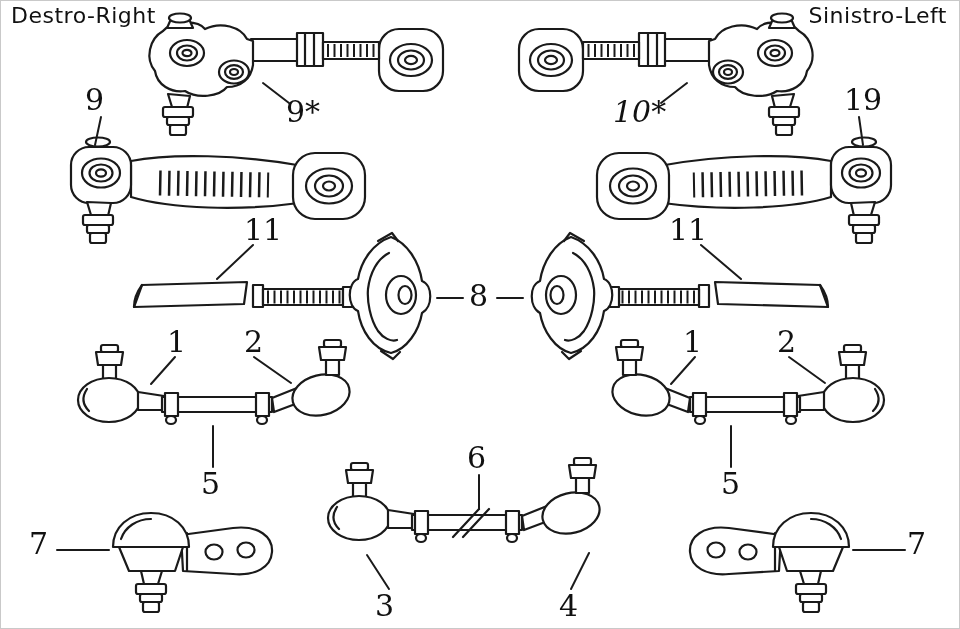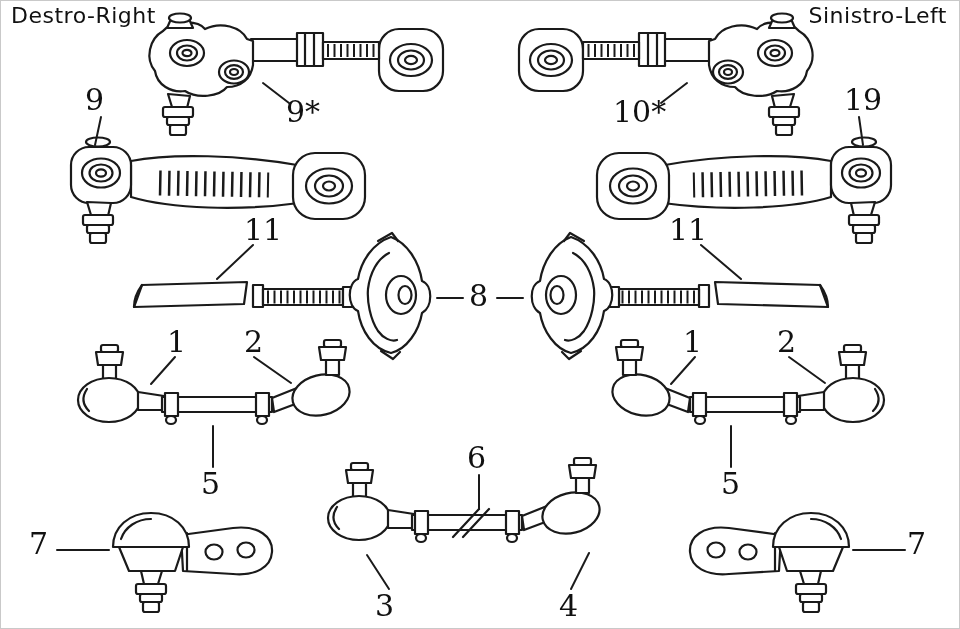--- a/index.html
+++ b/index.html
@@ -177,21 +177,21 @@
       <line class="ld" x1="388" y1="588" x2="366" y2="554"></line>
       <line class="ld" x1="570" y1="588" x2="588" y2="552"></line>
     </g>
   </svg>
 
   <div class="hdr" id="hdr-left">Destro-Right</div>
   <div class="hdr" id="hdr-right">Sinistro-Left</div>
 
   <div class="callout" style="left:84px;  top:84px;">9</div>
   <div class="callout" style="left:285px; top:96px;">9*</div>
-  <div class="callout" style="left:612px; top:96px;">10*</div>
+  <div class="callout" style="left:612px; top:96px;font-style:italic;">10*</div>
   <div class="callout" style="left:843px; top:84px;">19</div>
   <div class="callout" style="left:243px; top:214px;">11</div>
   <div class="callout" style="left:668px; top:214px;">11</div>
   <div class="callout" style="left:468px; top:280px;">8</div>
   <div class="callout" style="left:166px; top:326px;">1</div>
   <div class="callout" style="left:243px; top:326px;">2</div>
   <div class="callout" style="left:682px; top:326px;">1</div>
   <div class="callout" style="left:776px; top:326px;">2</div>
   <div class="callout" style="left:200px; top:468px;">5</div>
   <div class="callout" style="left:720px; top:468px;">5</div>

